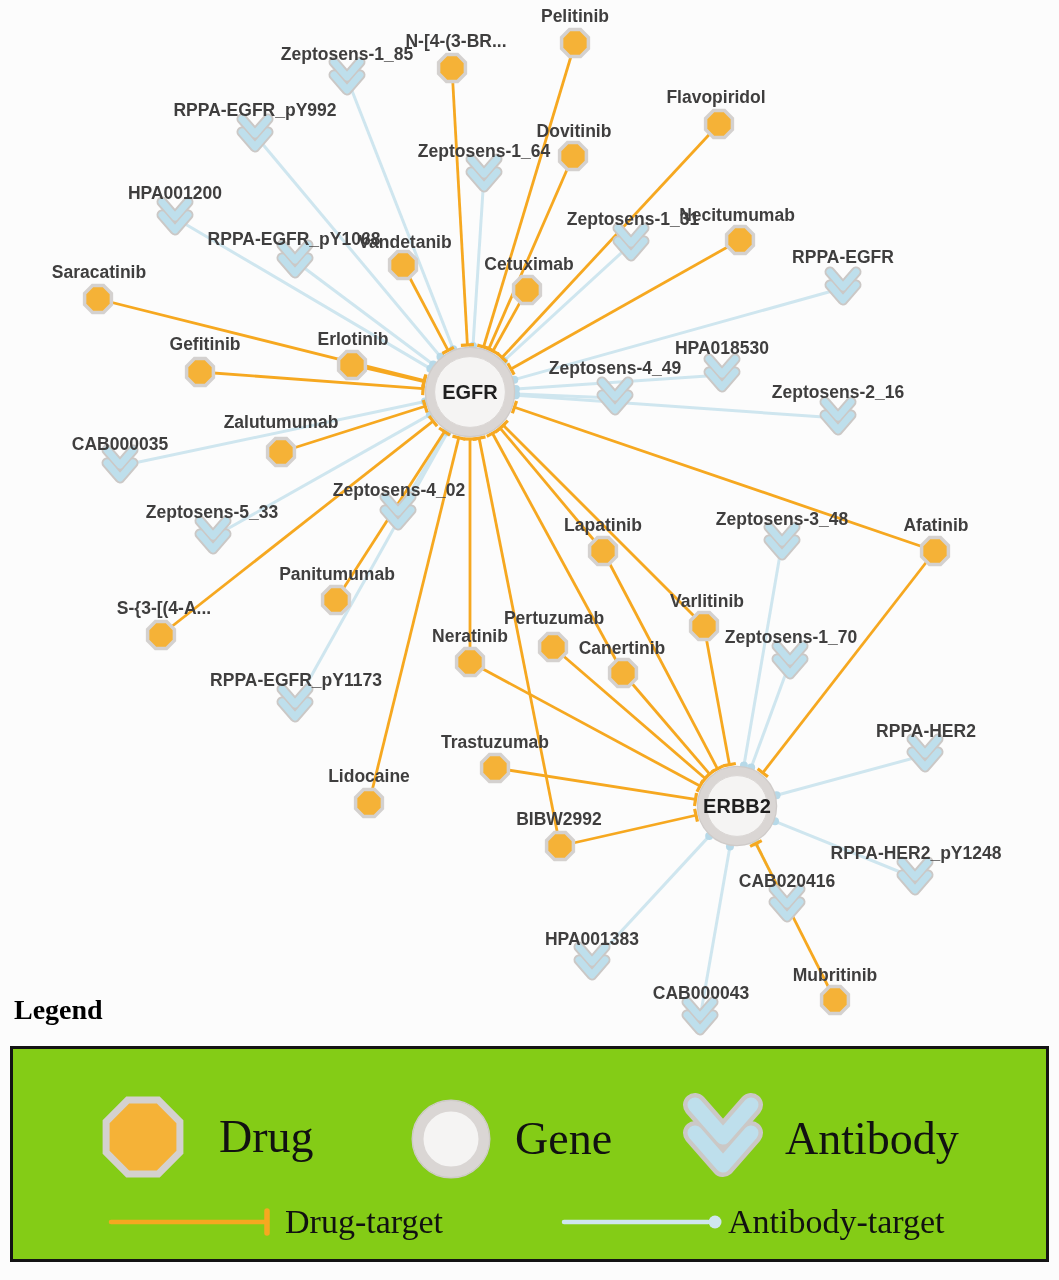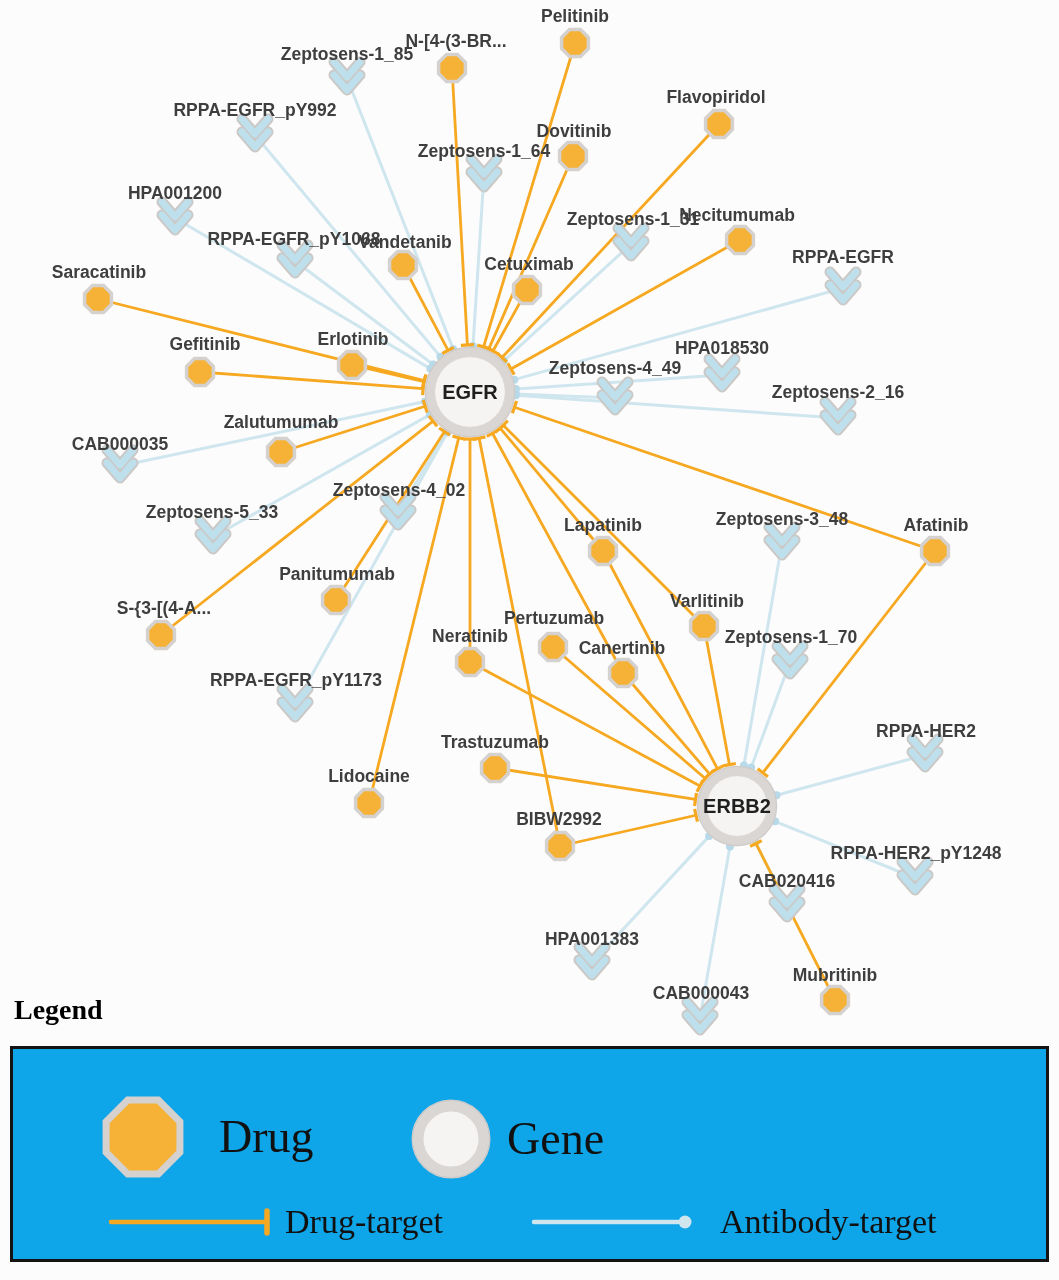--- a/index.html
+++ b/index.html
@@ -14,28 +14,28 @@
   #network-svg text{font-family:"Liberation Sans",sans-serif;}
 
   .legend-title{
     position:absolute;left:14px;top:994px;
     font-family:"Liberation Serif",serif;
     font-weight:bold;font-size:28px;color:#000;
   }
   .legend-box{
     position:absolute;left:10px;top:1046px;
     width:1033px;height:210px;
-    border:3px solid #141414;background:#0ea5e9;
+    border:3px solid #141414;background:#84cc16;
   }
   .legend-item{position:absolute;display:flex;align-items:center;}
   .li-drug{left:82px;top:40px;gap:28px;}
-  .li-gene{left:392px;top:44px;gap:10px;}
+  .li-gene{left:392px;top:44px;gap:18px;}
   .li-antibody{left:664px;top:40px;gap:16px;}
   .li-drug-target{left:92px;top:156px;}
-  .li-antibody-target{left:515px;top:156px;gap:22px;}
+  .li-antibody-target{left:545px;top:156px;}
   .li-text-lg{
     font-family:"Liberation Serif",serif;
     font-size:46px;color:#111;line-height:1;
   }
   .li-text-sm{
     font-family:"Liberation Serif",serif;
     font-size:34px;color:#111;line-height:1;
   }
 </style>
 </head>
@@ -373,20 +373,29 @@
     </div>
 
     <div class="legend-item li-gene">
       <svg width="92" height="92" viewBox="0 0 92 92">
         <circle cx="46" cy="46" r="33" fill="#f5f4f3" stroke="#dad6d4" stroke-width="11"></circle>
         <circle cx="46" cy="46" r="38.8" fill="none" stroke="#cfcbc9" stroke-width="1.4"></circle>
       </svg>
       <span class="li-text-lg">Gene</span>
     </div>
 
+    <div class="legend-item li-antibody">
+      <svg width="92" height="100" viewBox="-46 -50 92 100">
+        <path d="M -28 -34 L 0 -2 L 28 -34" fill="none" stroke="#cbc8c6" stroke-width="24" stroke-linecap="round" stroke-linejoin="round"></path>
+        <path d="M -28 -6 L 0 26 L 28 -6" fill="none" stroke="#cbc8c6" stroke-width="24" stroke-linecap="round" stroke-linejoin="round"></path>
+        <path d="M -28 -34 L 0 -2 L 28 -34" fill="none" stroke="#bedfec" stroke-width="15" stroke-linecap="round" stroke-linejoin="round"></path>
+        <path d="M -28 -6 L 0 26 L 28 -6" fill="none" stroke="#bedfec" stroke-width="15" stroke-linecap="round" stroke-linejoin="round"></path>
+      </svg>
+      <span class="li-text-lg">Antibody</span>
+    </div>
 
     <div class="legend-item li-drug-target">
       <svg width="180" height="30" viewBox="0 0 180 30">
         <line x1="6" y1="15" x2="162" y2="15" stroke="#f6a820" stroke-width="4.5" stroke-linecap="round"></line>
         <line x1="162" y1="4" x2="162" y2="26" stroke="#f6a820" stroke-width="5.5" stroke-linecap="round"></line>
       </svg>
       <span class="li-text-sm">Drug-target</span>
     </div>
 
     <div class="legend-item li-antibody-target">

